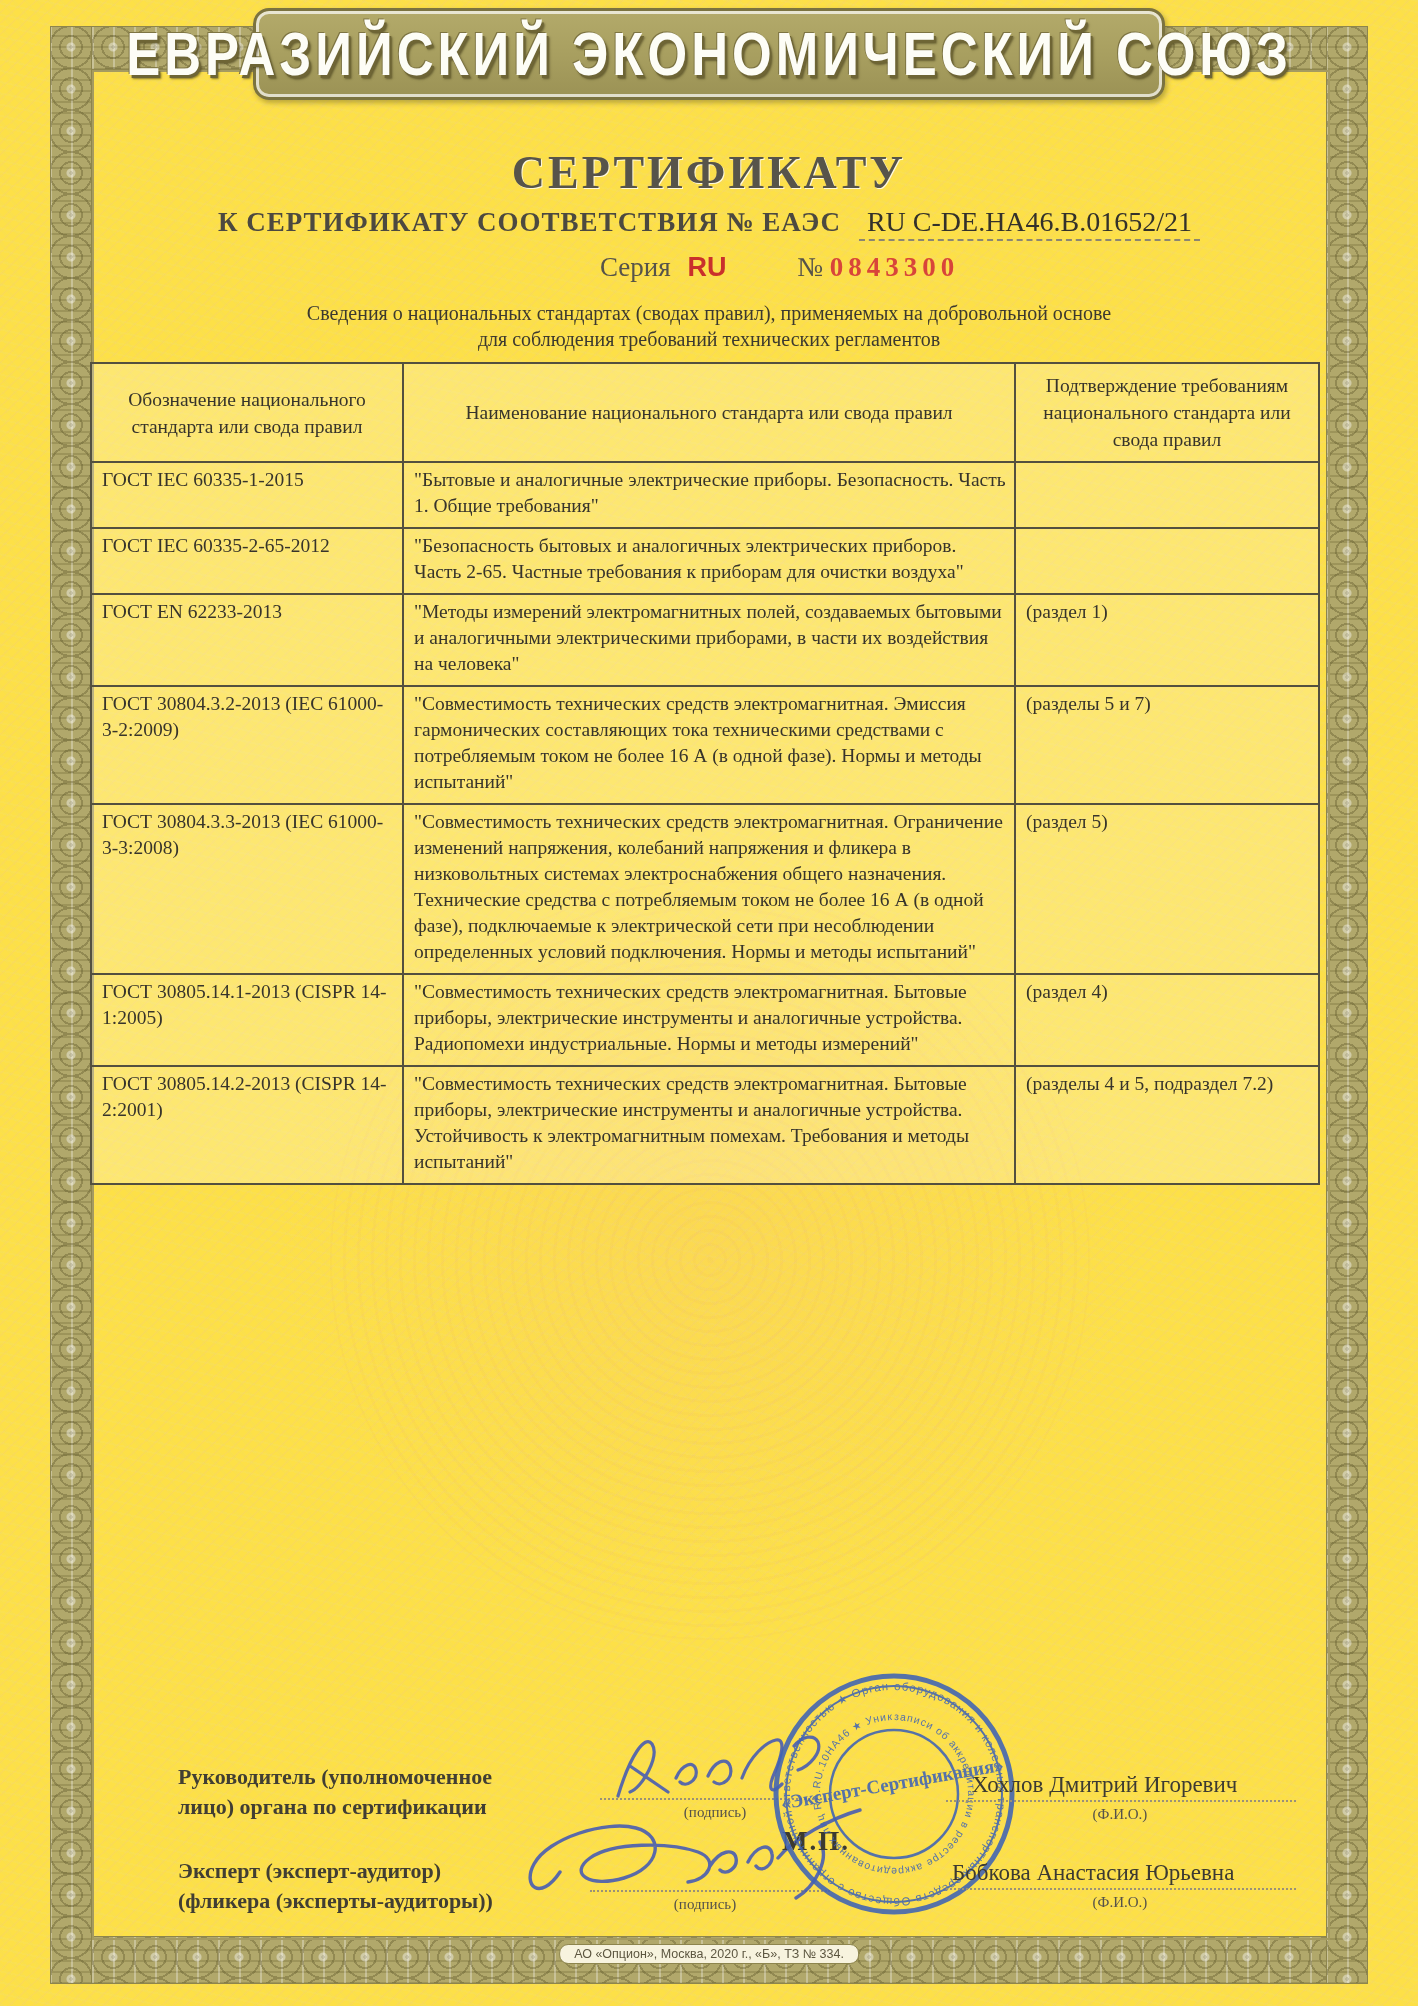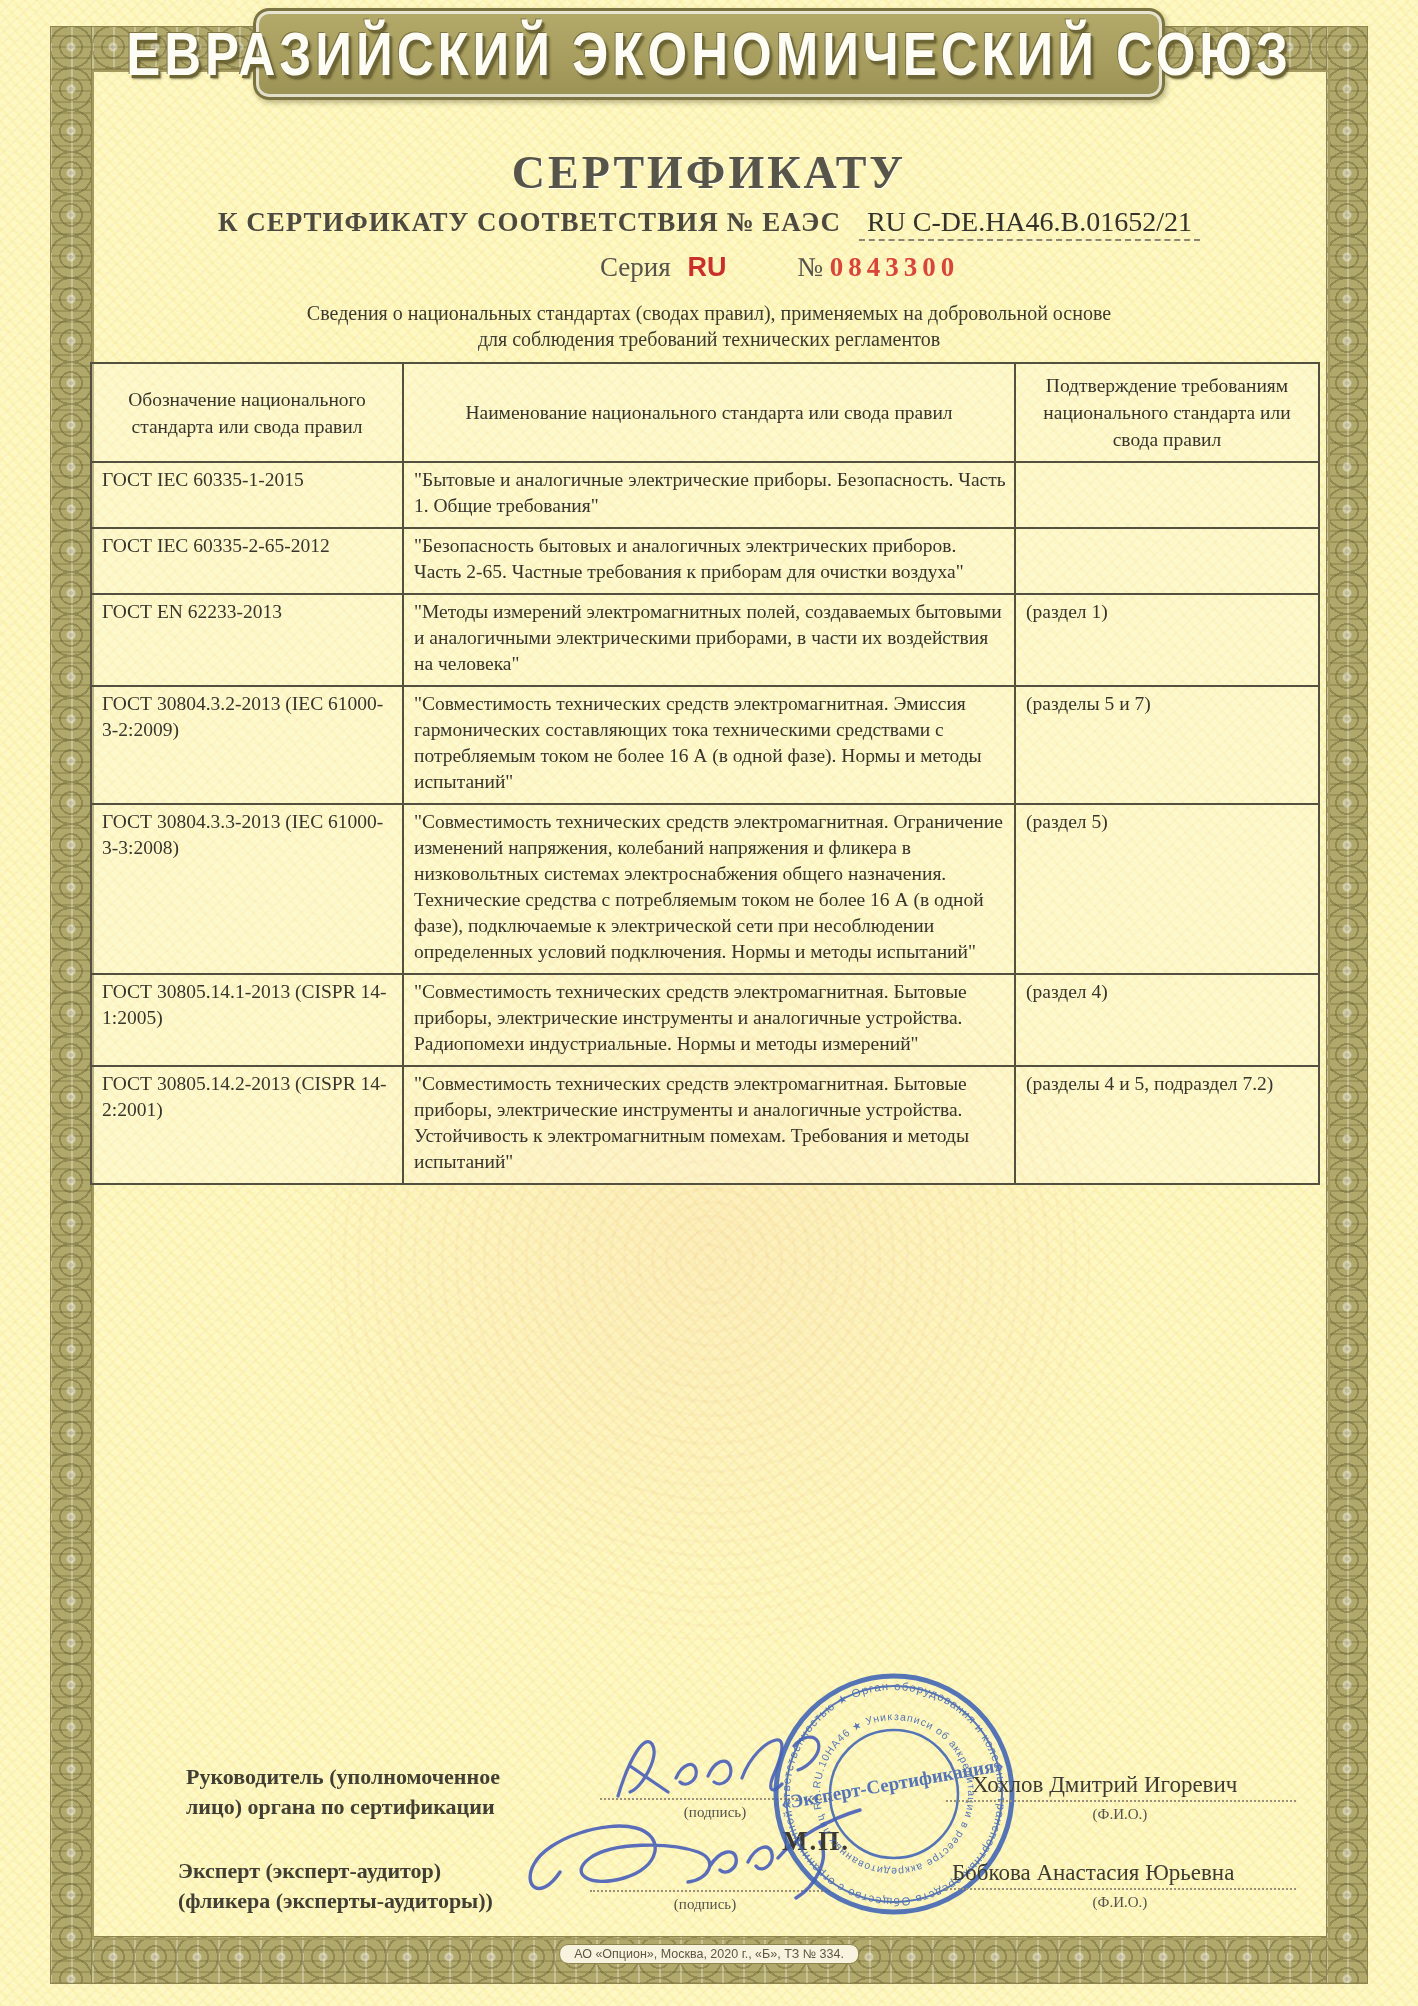--- a/index.html
+++ b/index.html
@@ -1,18 +1,18 @@
 <!DOCTYPE html>
 <html><head>
 <meta charset="utf-8">
 <style>
   html,body{margin:0;padding:0;background:#ffffff;}
   .page{
     position:relative;width:1418px;height:2006px;overflow:hidden;
-    background:#fef9c3;
+    background:#fde047;
     font-family:"Liberation Serif","DejaVu Serif",serif;
     color:#3e3b31;
   }
   
   .texture{
     position:absolute;inset:0;pointer-events:none;
     background-image:
       radial-gradient(ellipse 620px 520px at 50% 62%, rgba(243,176,140,0.14), rgba(243,176,140,0) 70%),
       repeating-linear-gradient(48deg, rgba(238,220,100,0.16) 0 3px, rgba(255,255,255,0) 3px 9px),
       repeating-linear-gradient(-43deg, rgba(242,188,160,0.12) 0 2px, rgba(255,255,255,0) 2px 8px),
@@ -207,21 +207,21 @@
         <td>(раздел 4)</td>
       </tr>
       <tr>
         <td>ГОСТ 30805.14.2-2013 (CISPR 14-2:2001)</td>
         <td>"Совместимость технических средств электромагнитная. Бытовые приборы, электрические инструменты и аналогичные устройства. Устойчивость к электромагнитным помехам. Требования и методы испытаний"</td>
         <td>(разделы 4 и 5, подраздел 7.2)</td>
       </tr>
     </tbody>
   </table>
 
-  <div class="sig-label" style="left:186px;top:1762px;width:340px;font-family:Liberation Serif, serif;">Руководитель (уполномоченное лицо) органа по сертификации</div>
+  <div class="sig-label" style="left:178px;top:1762px;width:340px;font-family:Liberation Serif, serif;">Руководитель (уполномоченное лицо) органа по сертификации</div>
   <div class="sig-label" style="left:178px;top:1856px;width:360px;">Эксперт (эксперт-аудитор) (фликера (эксперты-аудиторы))</div>
 
   <div class="sig-line" style="left:600px;top:1798px;width:230px;"></div>
   <div class="small-cap" style="left:620px;top:1804px;width:190px;">(подпись)</div>
   <div class="sig-line" style="left:590px;top:1890px;width:240px;"></div>
   <div class="small-cap" style="left:610px;top:1896px;width:190px;">(подпись)</div>
 
   <svg class="sig-svg" style="left:590px;top:1726px;" width="260" height="90" viewBox="0 0 260 90">
     <path d="M28,70 C40,30 55,8 62,18 C70,30 52,62 40,66 M40,40 L78,66 M86,52 C92,38 104,34 106,44 C108,54 96,62 90,56 M118,50 C124,36 136,30 140,40 C144,52 132,62 124,56 M152,52 C160,30 176,16 186,14 C196,12 192,30 184,48 C178,62 180,70 192,58 M204,20 C212,10 224,8 228,16 C232,26 220,40 208,44" fill="none" stroke="#3d55b8" stroke-width="3.2" stroke-linecap="round" opacity=".85"></path>
   </svg>

